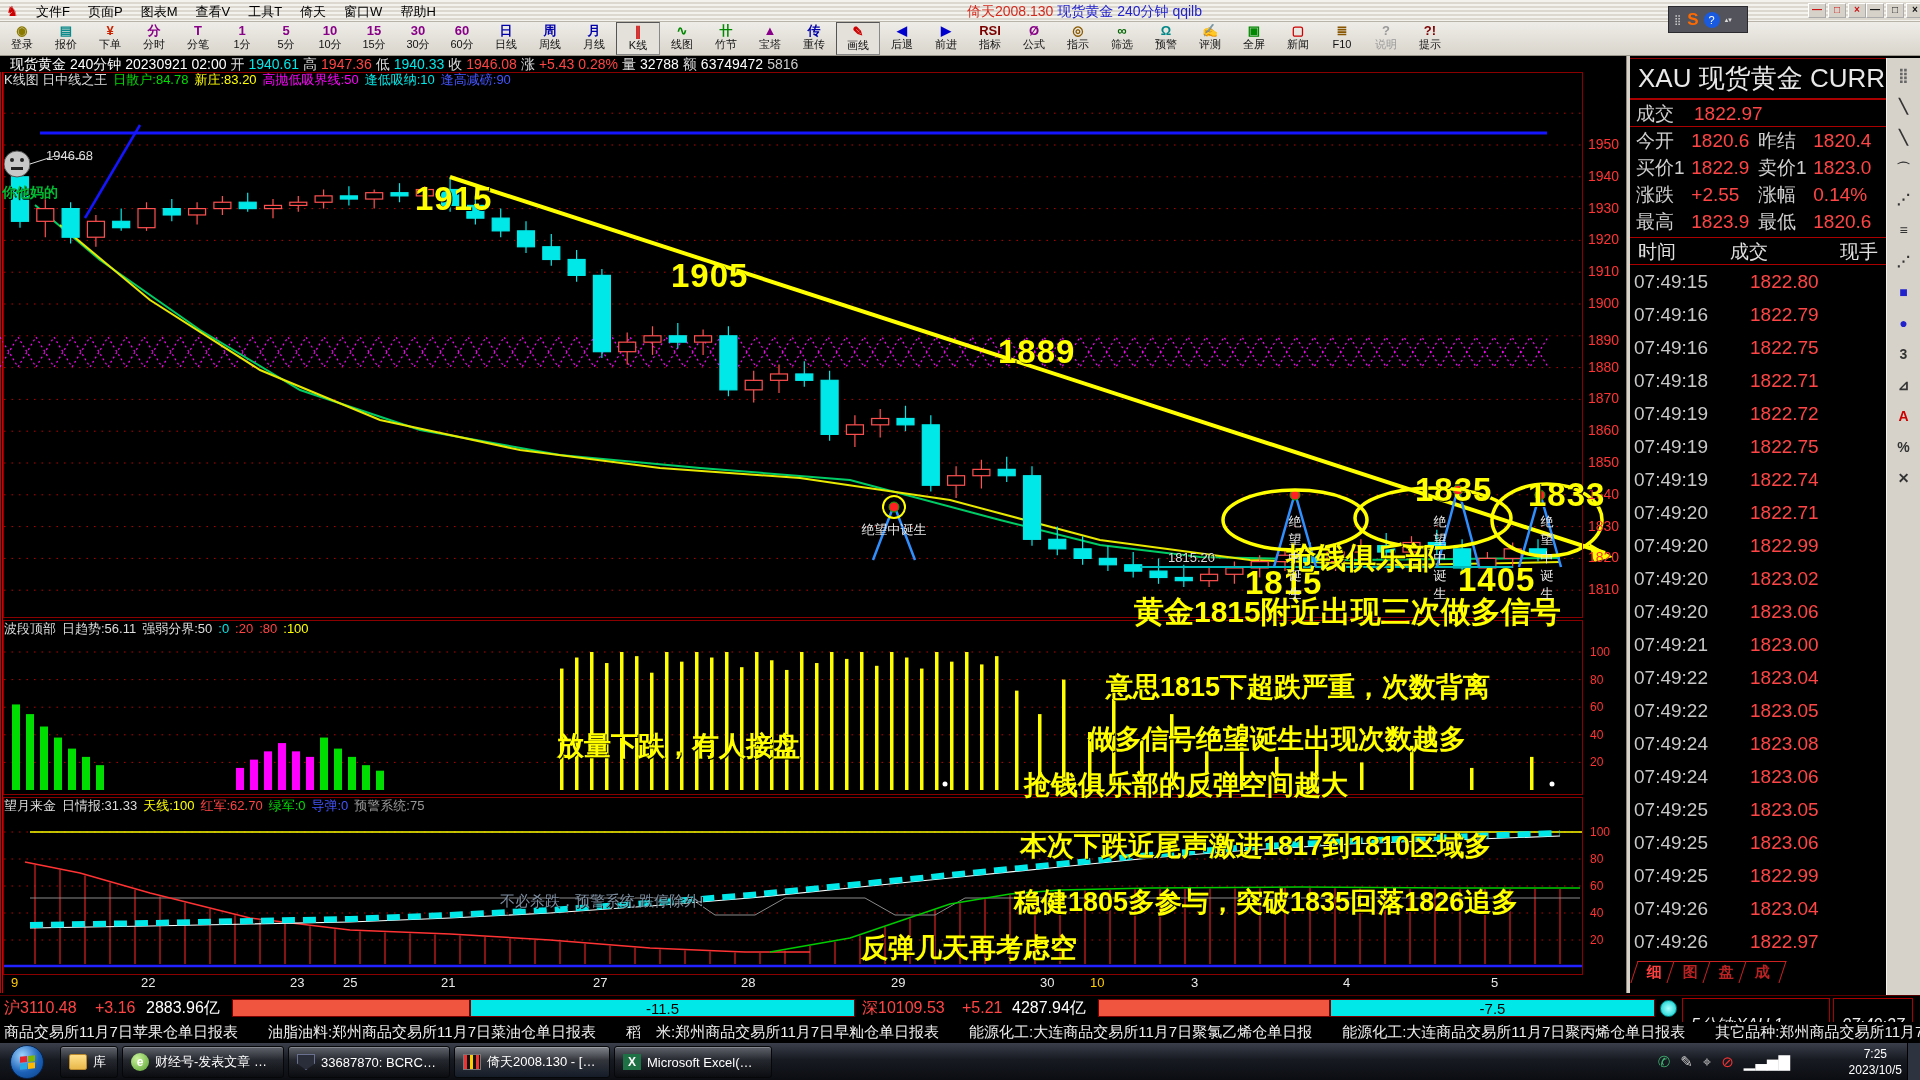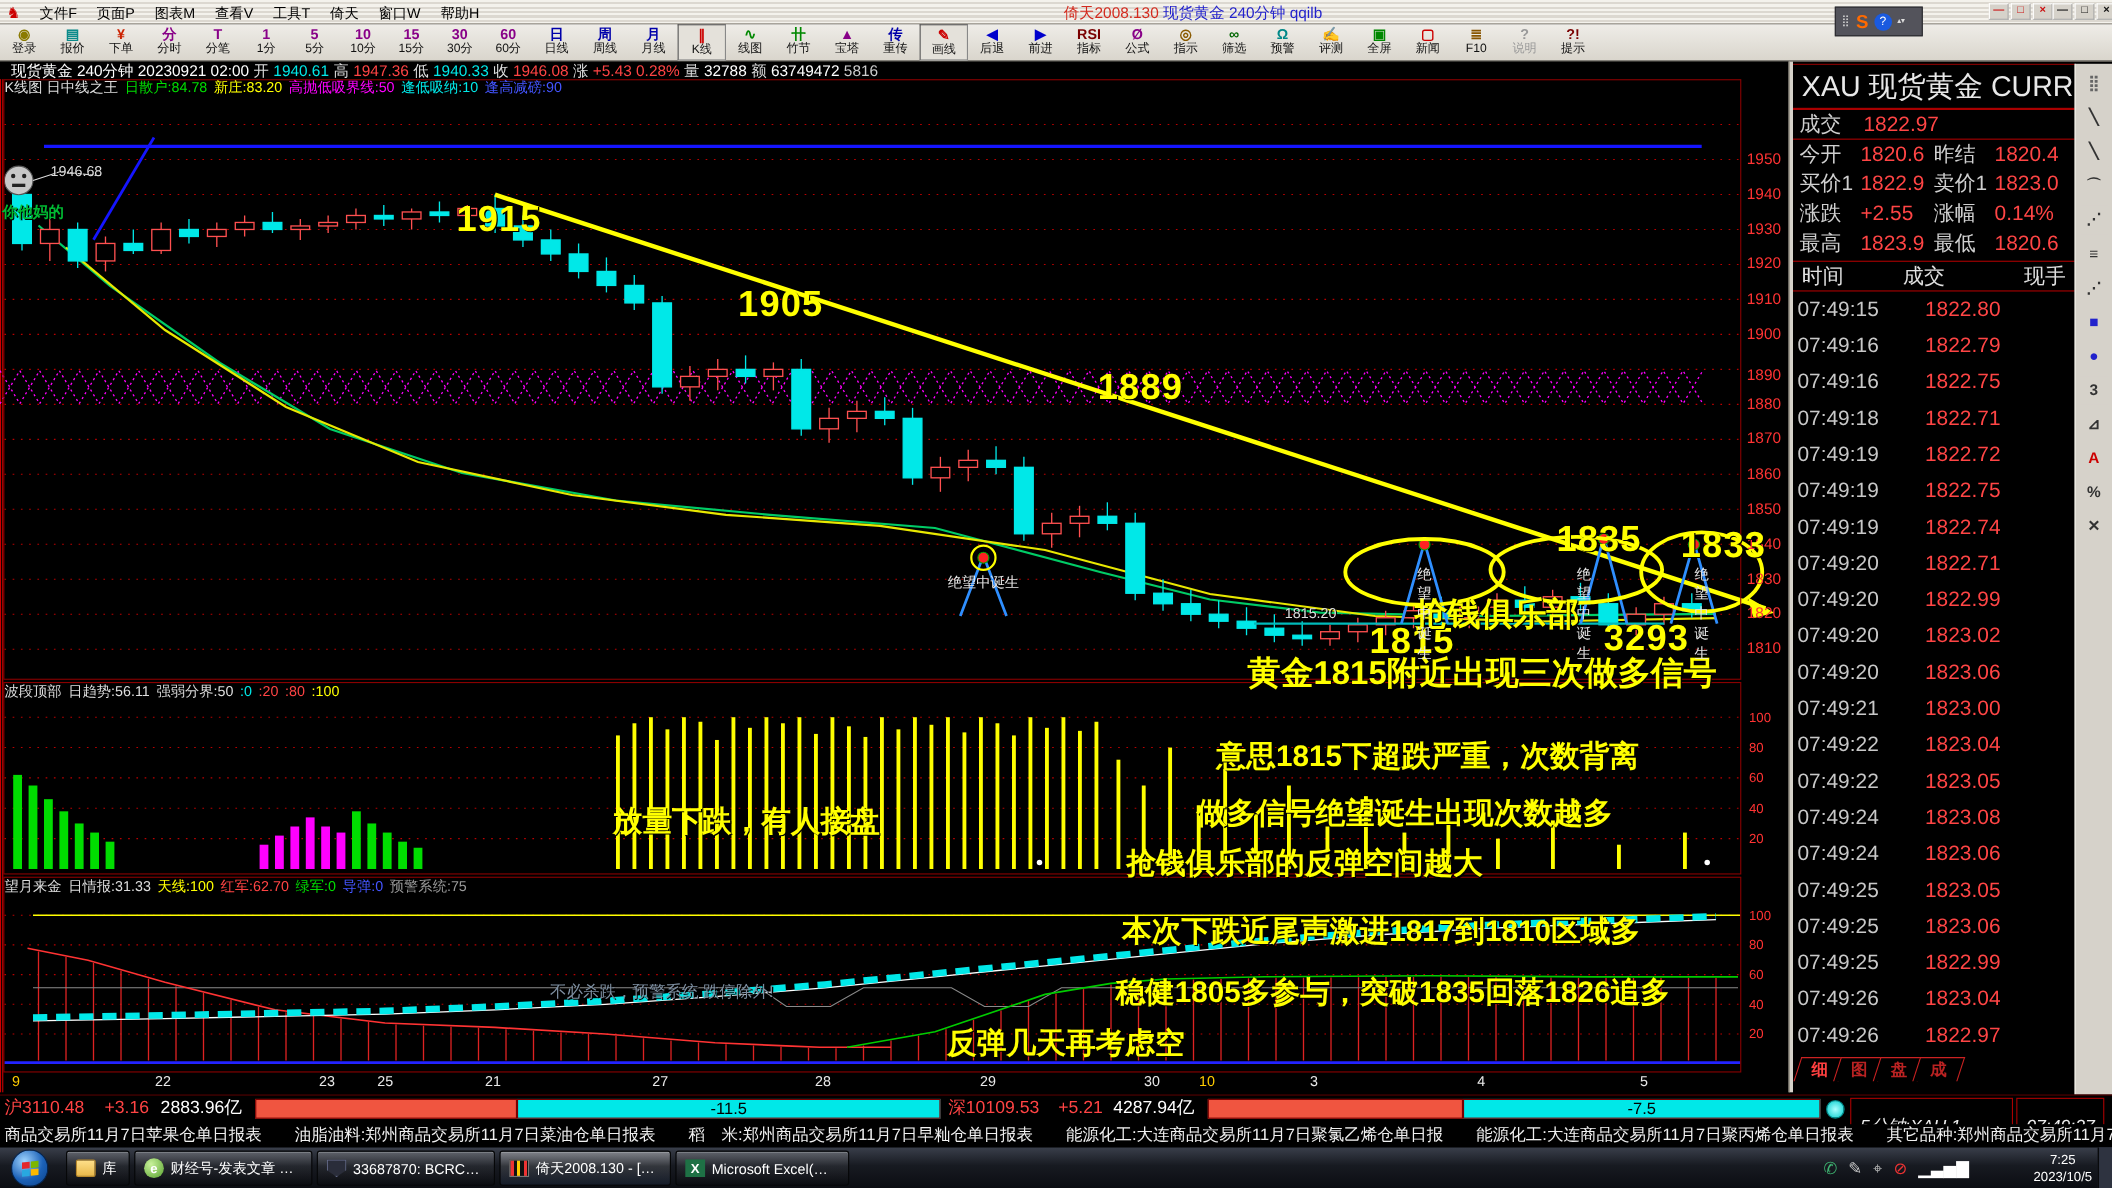--- a/index.html
+++ b/index.html
@@ -519,21 +519,21 @@
         <span class="xlab" style="left: 1343px; color: rgb(232, 232, 232);">4</span>
         <span class="xlab" style="left: 1491px; color: rgb(232, 232, 232);">5</span>
       </div>
     <div id="anns">
         <div class="ann num" style="left: 415px; top: 108px;">1915</div>
         <div class="ann num" style="left: 671px; top: 185px;">1905</div>
         <div class="ann num" style="left: 998px; top: 261px;">1889</div>
         <div class="ann num" style="left: 1415px; top: 399px;">1835</div>
         <div class="ann num" style="left: 1528px; top: 404px;">1833</div>
         <div class="ann num" style="left: 1245px; top: 492px;">1815</div>
-        <div class="ann num" style="left: 1458px; top: 489px;">3293</div>
+        <div class="ann num" style="left: 1458px; top: 489px;">1405</div>
         <div class="ann club" style="left: 1286px; top: 466px;">抢钱俱乐部</div>
         <div class="ann sig" style="left: 1134px; top: 520px;">黄金1815附近出现三次做多信号</div>
         <div class="ann wsmall" style="left: 1168px; top: 478px;">1815.20</div>
         <div class="ann wsmall" style="left: 46px; top: 76px;">1946.68</div>
         <div class="ann gnote" style="left: 2px; top: 112px;">你他妈的</div>
         <div class="ann mid" style="left: 557px; top: 630px; margin-top: 26px;">放量下跌，有人接盘</div>
         <div class="ann mid" style="left: 1106px; top: 597px;">意思1815下超跌严重，次数背离</div>
         <div class="ann mid" style="left: 1088px; top: 649px;">做多信号绝望诞生出现次数越多</div>
         <div class="ann mid" style="left: 1024px; top: 695px;">抢钱俱乐部的反弹空间越大</div>
         <div class="ann bot" style="left: 1020px; top: 756px;">本次下跌近尾声激进1817到1810区域多</div>

